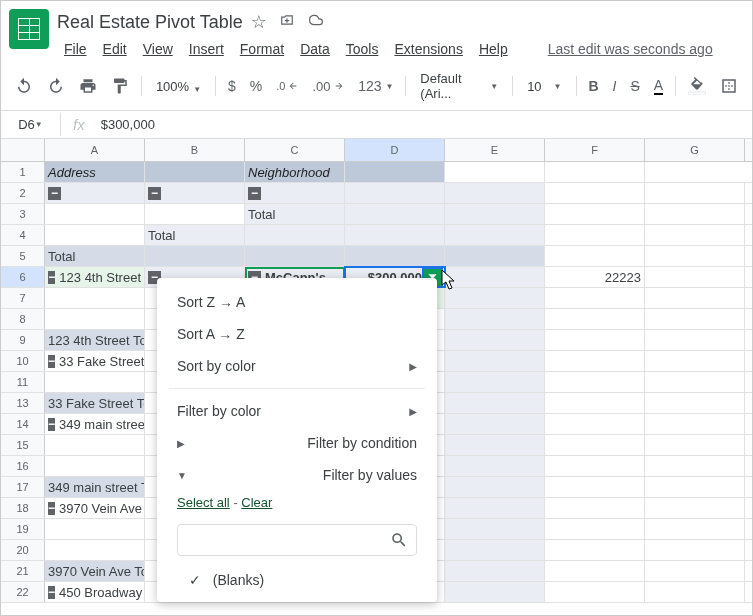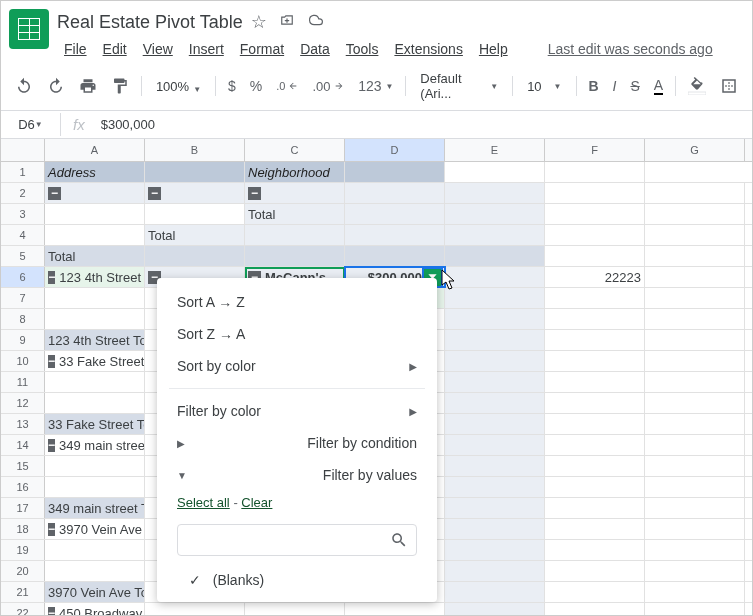--- a/index.html
+++ b/index.html
@@ -349,30 +349,20 @@
         <div class="row-h">11</div>
         <div class="cell cA"></div>
         <div class="cell cB"></div>
         <div class="cell cC"></div>
         <div class="cell cD"></div>
         <div class="cell cE shade1"></div>
         <div class="cell cF"></div>
         <div class="cell cG"></div>
       </div>
     <div class="row">
-        <div class="row-h">12</div>
-        <div class="cell cA"></div>
-        <div class="cell cB"></div>
-        <div class="cell cC"></div>
-        <div class="cell cD"></div>
-        <div class="cell cE shade1"></div>
-        <div class="cell cF"></div>
-        <div class="cell cG"></div>
-      </div>
-    <div class="row">
         <div class="row-h">13</div>
         <div class="cell cA shade2">33 Fake Street Total</div>
         <div class="cell cB"></div>
         <div class="cell cC"></div>
         <div class="cell cD"></div>
         <div class="cell cE shade1"></div>
         <div class="cell cF"></div>
         <div class="cell cG"></div>
       </div>
     <div class="row">
@@ -471,22 +461,22 @@
         <div class="cell cC"></div>
         <div class="cell cD"></div>
         <div class="cell cE shade1"></div>
         <div class="cell cF"></div>
         <div class="cell cG"></div>
       </div>
   </div>
 </div>
 
 <div class="context-menu">
+  <div class="cm-item">Sort Z → A</div>
   <div class="cm-item">Sort A → Z</div>
-  <div class="cm-item">Sort Z → A</div>
   <div class="cm-item">
       <span>Sort by color</span>
       <span class="cm-sub">▶</span>
     </div>
   <div class="cm-sep"></div>
   <div class="cm-item">
       <span>Filter by color</span>
       <span class="cm-sub">▶</span>
     </div>
   <div class="cm-item cm-expand">

